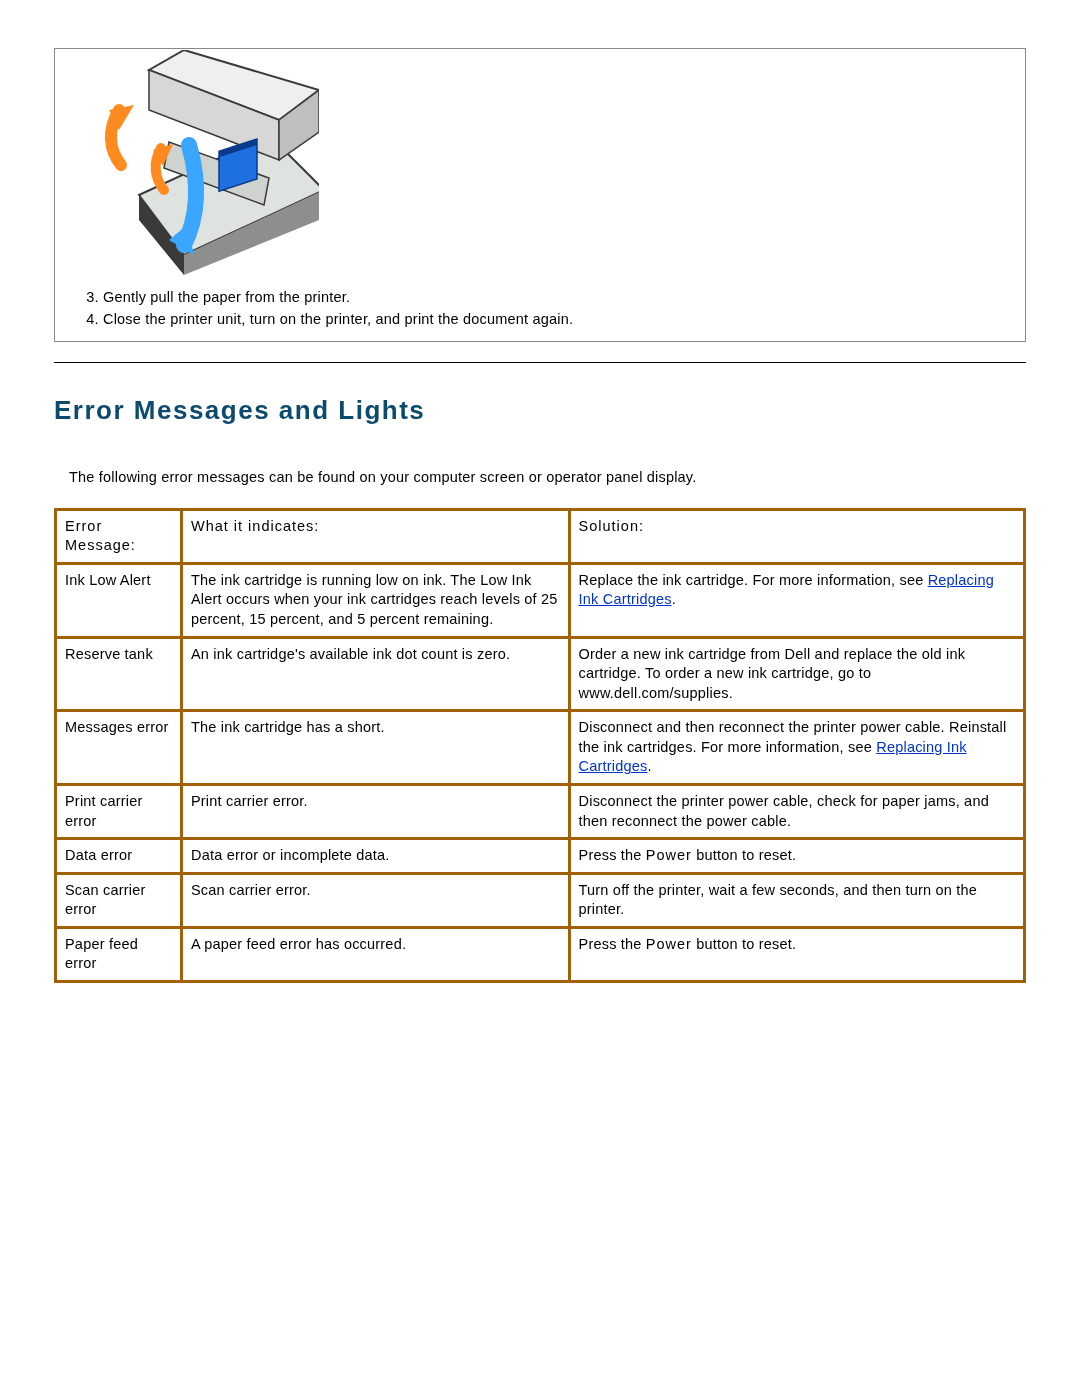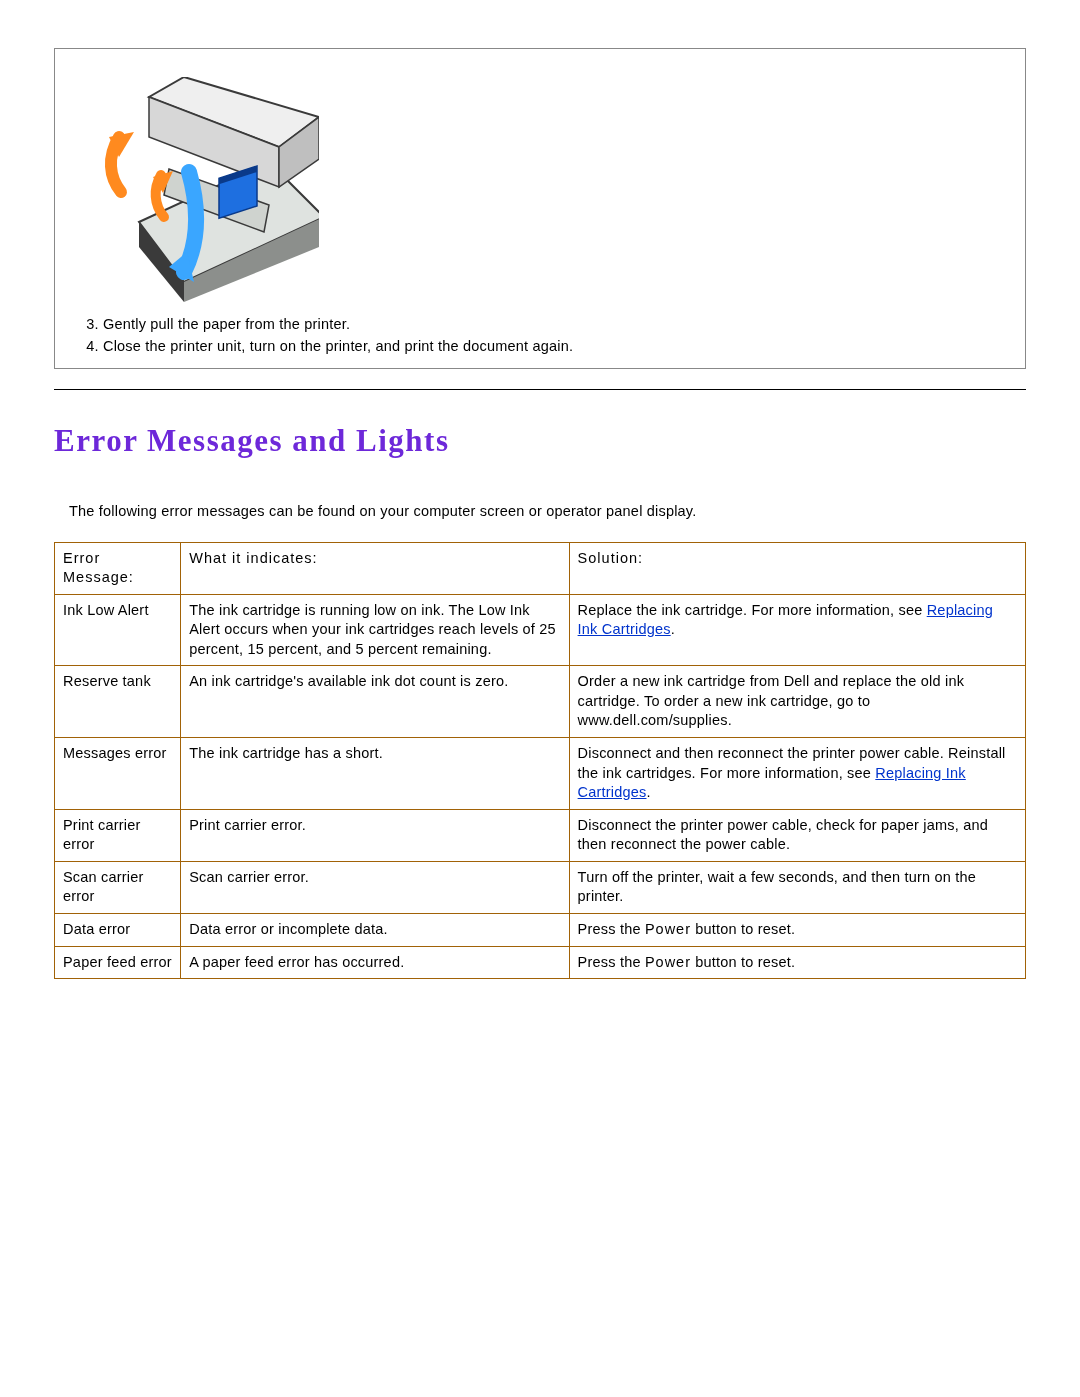--- a/index.html
+++ b/index.html
@@ -6,21 +6,21 @@
     margin: 0;
     padding: 48px 54px;
     font-family: Verdana, Arial, sans-serif;
     font-size: 14.5px;
     color: #000;
     background: #fff;
     line-height: 1.35;
   }
   .top-box {
     border: 1px solid #888;
-    padding: 28px 14px 10px 14px;
+    padding: 1px 14px 10px 14px;
   }
   .img-placeholder {
     width: 250px;
     height: 230px;
     position: relative;
     margin-bottom: 8px;
   }
   ol.steps {
     margin: 6px 0 2px 0;
     padding-left: 34px;
@@ -28,39 +28,39 @@
   ol.steps li {
     margin: 2px 0;
     letter-spacing: 0.2px;
   }
   hr.sep {
     border: none;
     border-top: 1px solid #000;
     margin: 20px 0 30px 0;
   }
   h2.section-title {
-    font-family: Liberation Serif, serif;
-    font-size: 31px;
+    font-family: Liberation Sans, sans-serif;
+    font-size: 26px;
     font-weight: bold;
-    color: #6d28d9;
+    color: #0c4a6e;
     letter-spacing: 1.5px;
     margin: 0 0 40px 0;
   }
   .intro {
     margin: 0 0 20px 15px;
     letter-spacing: 0.2px;
   }
   table.err {
     border-collapse: collapse;
     width: 100%;
     table-layout: fixed;
   }
   table.err th,
   table.err td {
-    border: 1px solid #a16207;
+    border: 3px solid #a16207;
     padding: 6px 8px 6px 8px;
     text-align: left;
     vertical-align: top;
     font-weight: normal;
     letter-spacing: 0.2px;
   }
   table.err th {
     font-weight: 400;
   }
   .col-msg   { width: 13%; }
@@ -141,28 +141,28 @@
         <td>Messages error</td>
         <td>The ink cartridge has a short.</td>
         <td>Disconnect and then reconnect the printer power cable. Reinstall the ink cartridges. For more information, see <a class="doclink" href="#">Replacing Ink Cartridges</a>.</td>
       </tr>
       <tr>
         <td>Print carrier error</td>
         <td>Print carrier error.</td>
         <td>Disconnect the printer power cable, check for paper jams, and then reconnect the power cable.</td>
       </tr>
       <tr>
+        <td>Data error</td>
+        <td>Data error or incomplete data.</td>
+        <td>Press the <span class="bold-label">Power</span> button to reset.</td>
+      </tr>
+      <tr>
         <td>Scan carrier error</td>
         <td>Scan carrier error.</td>
         <td>Turn off the printer, wait a few seconds, and then turn on the printer.</td>
-      </tr>
-      <tr>
-        <td>Data error</td>
-        <td>Data error or incomplete data.</td>
-        <td>Press the <span class="bold-label">Power</span> button to reset.</td>
       </tr>
       <tr>
         <td>Paper feed error</td>
         <td>A paper feed error has occurred.</td>
         <td>Press the <span class="bold-label">Power</span> button to reset.</td>
       </tr>
     </tbody>
 </table>
 
 </body></html>

